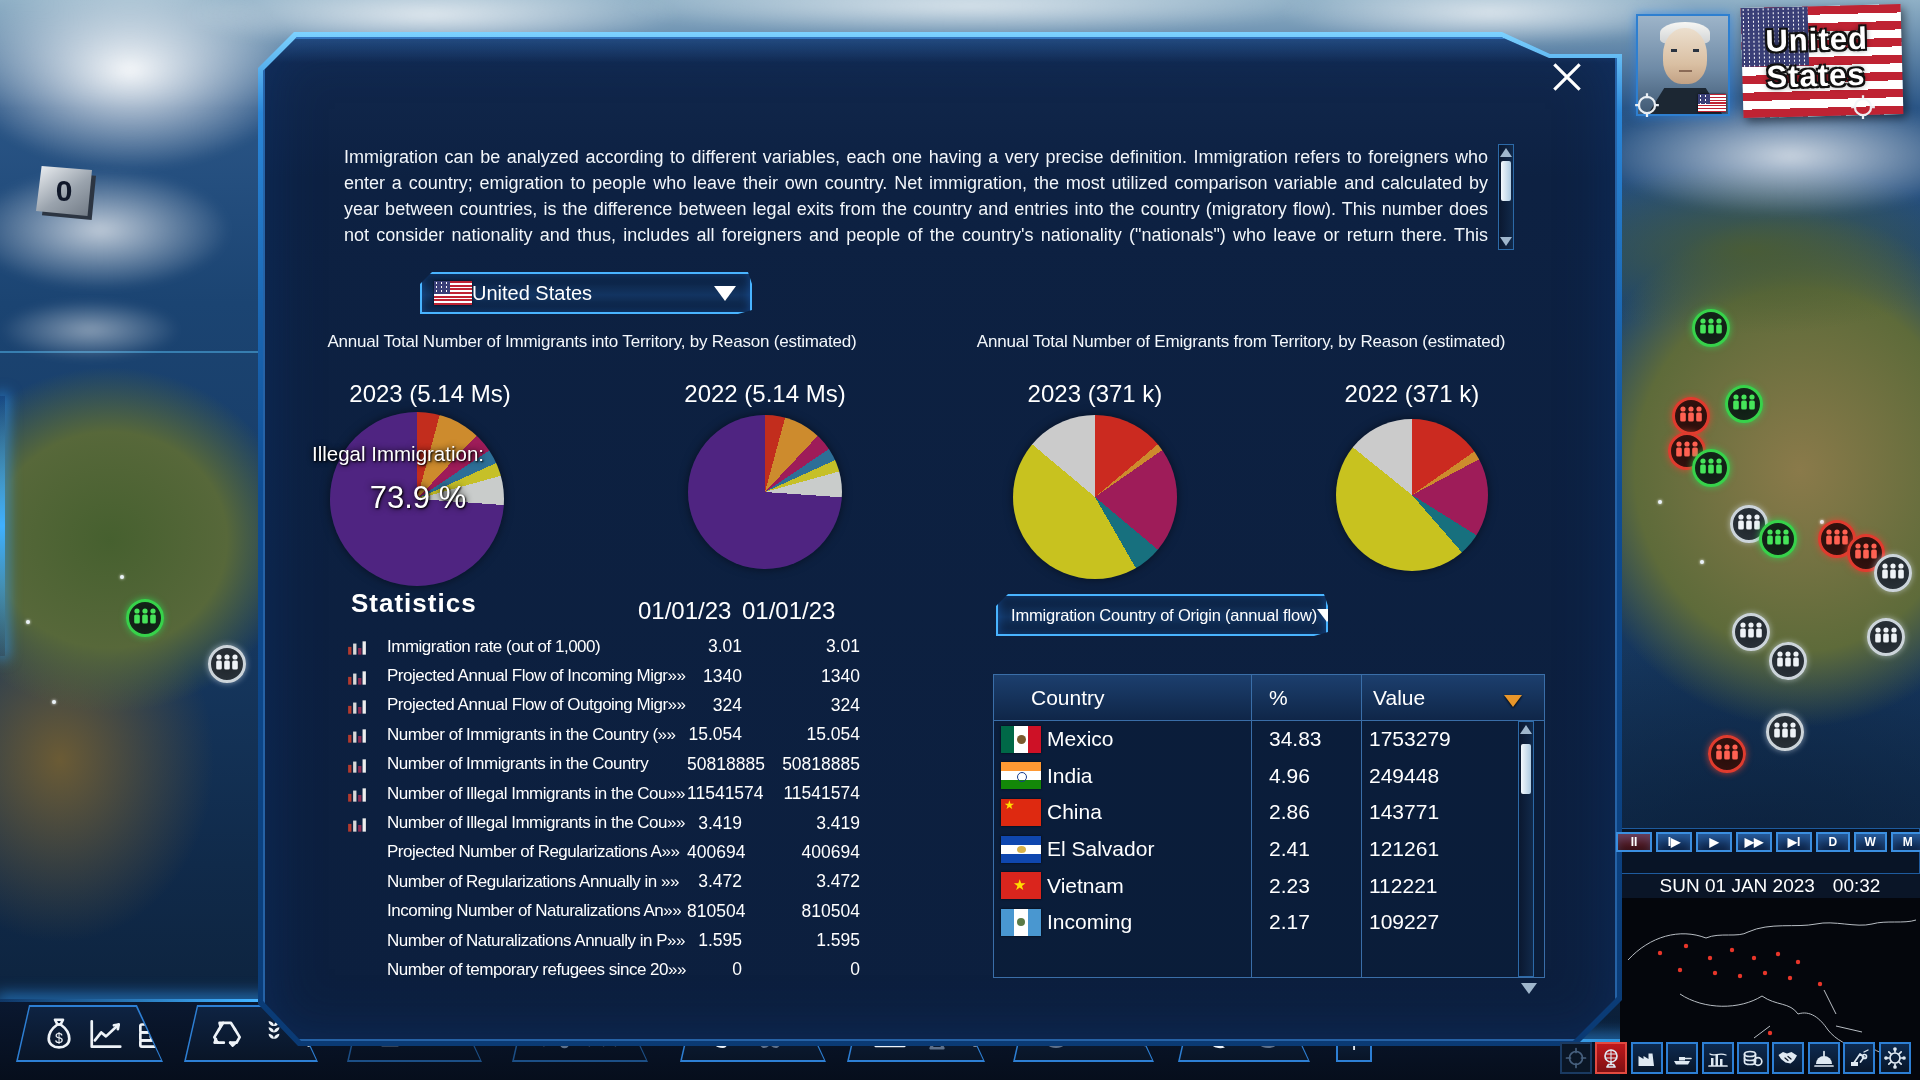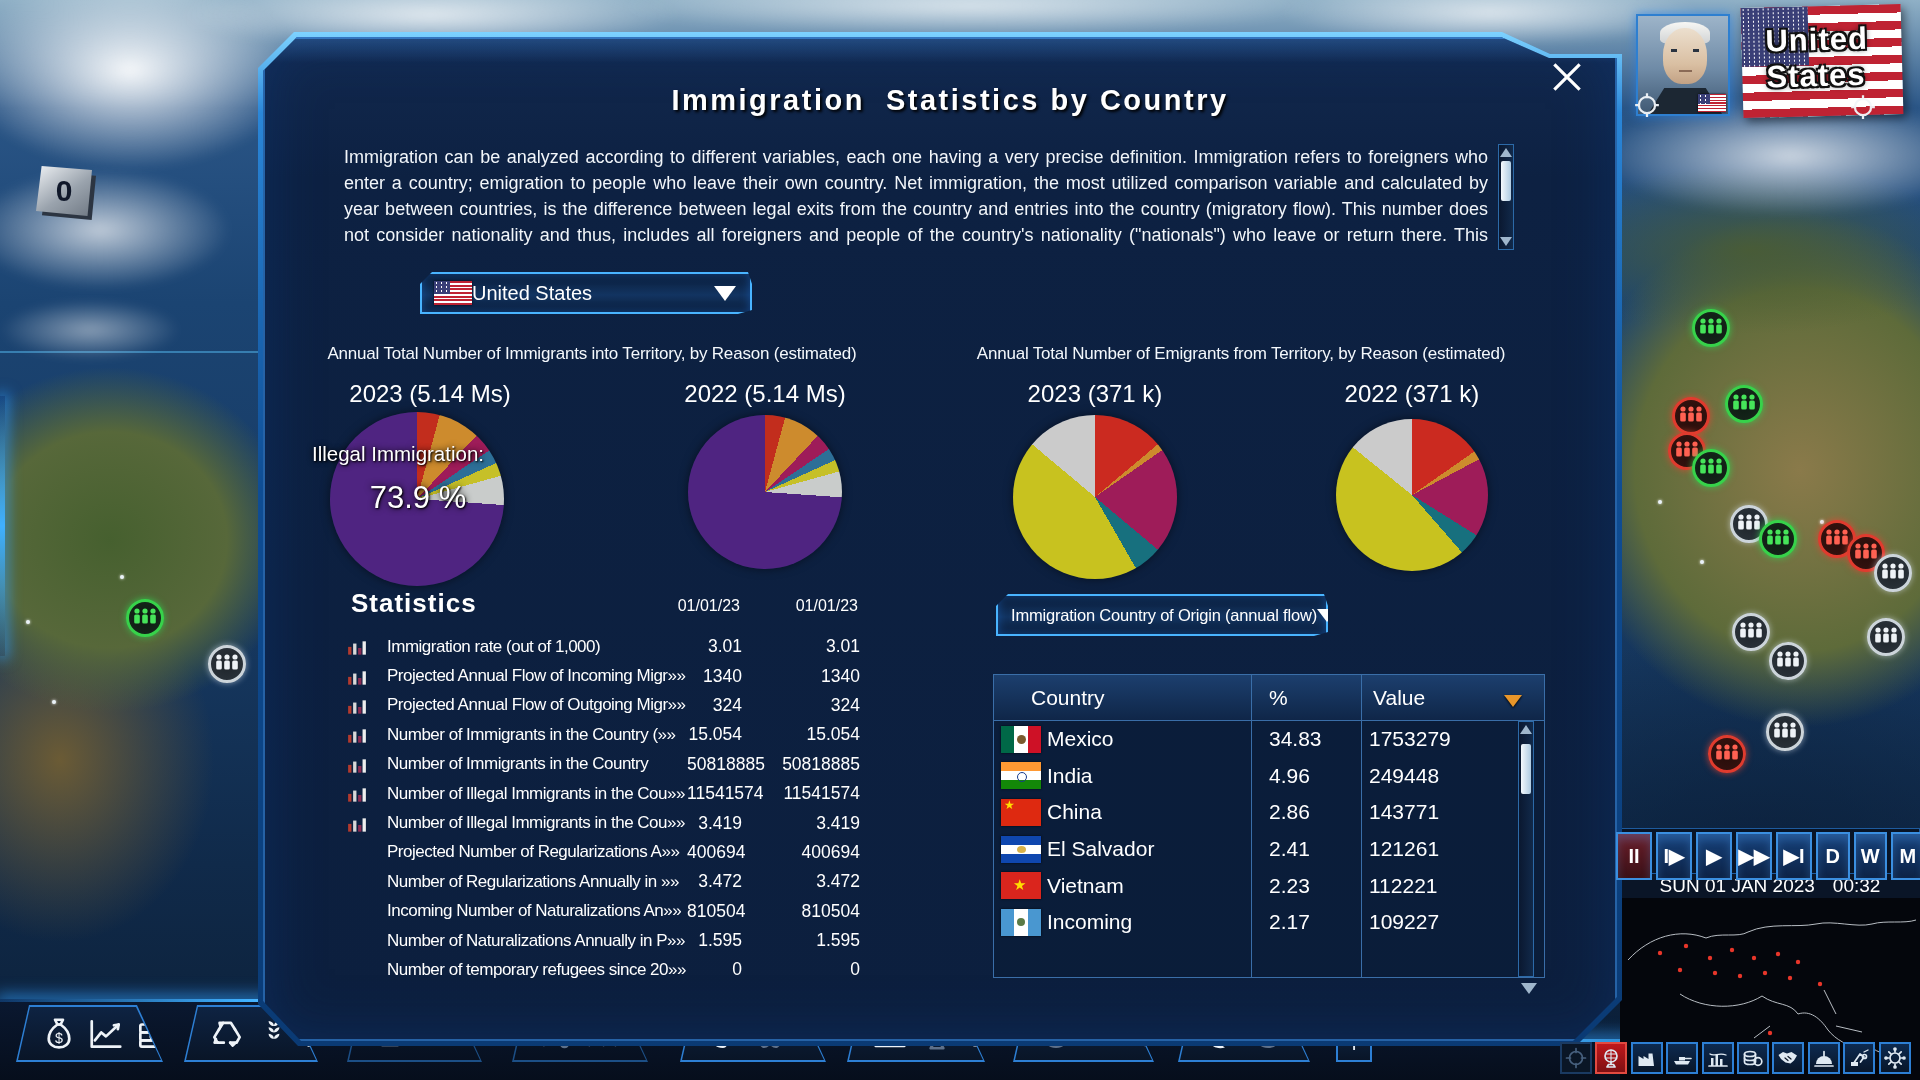--- a/index.html
+++ b/index.html
@@ -73,28 +73,28 @@
 .flag-ph::before{content:'';position:absolute;left:0;top:0;width:100%;height:100%;background:#fff;clip-path:polygon(0 0,55% 50%,0 100%)}
 .flag-cn{background:#de2910}
 .flag-cn::after{content:'★';position:absolute;left:3px;top:-1px;color:#ffde00;font-size:12px}
 .flag-sv{background:linear-gradient(180deg,#0f47af 0 33%,#fff 33% 67%,#0f47af 67%)}
 .flag-sv::after{content:'';position:absolute;left:50%;top:50%;width:9px;height:7px;margin:-3px 0 0 -4px;border-radius:50%;background:#d9b24a}
 .flag-vn{background:#da251d}
 .flag-vn::after{content:'★';position:absolute;left:50%;top:50%;margin:-10px 0 0 -8px;color:#ffde00;font-size:15px}
 .flag-gt{background:linear-gradient(90deg,#4997d0 0 33%,#fff 33% 67%,#4997d0 67%)}
 .flag-gt::after{content:'';position:absolute;left:50%;top:50%;width:8px;height:8px;margin:-4px 0 0 -4px;border-radius:50%;background:#5a7a46}
 
-.sechdr{position:absolute;top:312px;text-align:center;font-size:17px;letter-spacing:-.2px;color:#f4f8fc}
+.sechdr{position:absolute;top:300px;text-align:center;font-size:17px;letter-spacing:-.2px;color:#f4f8fc}
 .plabel{position:absolute;top:348px;width:200px;text-align:center;font-size:24px}
 .pie{position:absolute;border-radius:50%;box-shadow:0 0 10px rgba(0,0,0,.5)}
 .ill-label{position:absolute;left:20px;top:410px;width:240px;text-align:center;font-size:20.5px;z-index:8;text-shadow:0 0 6px #000,1px 1px 2px #000}
 .ill-value{position:absolute;left:60px;top:448px;width:200px;text-align:center;font-size:31px;z-index:8;text-shadow:0 0 7px #000,1px 1px 2px #000}
 
 .stats-title{position:absolute;left:93px;top:556px;font-size:26px;font-weight:bold;letter-spacing:1px}
-.stats-date{position:absolute;top:565px;font-size:16px;text-align:right}
+.stats-date{position:absolute;top:565px;font-size:24px;text-align:left}
 .sd1{left:380px;width:102px}.sd2{left:484px;width:116px}
 #stats-rows{position:absolute;left:87px;top:600px;width:515px}
 .srow{display:grid;grid-template-columns:42px 300px 55px 118px;height:29.4px;align-items:center;cursor:pointer}
 .srow .slabel{font-size:17px;letter-spacing:-.5px;white-space:nowrap;overflow:hidden}
 .srow .sval{font-size:17.5px;text-align:right;white-space:nowrap}
 .srow .sicon{width:20px;height:17px;margin-left:2px}
 
 
 .otable{position:absolute;left:735px;top:642px;width:552px;height:304px;border:1px solid #3a6ea8;background:rgba(10,26,50,.35)}
 .ohead{position:absolute;left:0;top:0;width:100%;height:46px;background:linear-gradient(180deg,#1c3f6e,#0f2648);border-bottom:1px solid #3a6ea8;display:flex;align-items:center;font-size:21px}
@@ -139,21 +139,21 @@
 .globeplane svg{width:34px;height:34px}
 #mapbtns{position:absolute;left:1560px;top:1042px;display:flex;gap:3.4px;z-index:6}
 .mapbtn{width:32px;height:32px;border:2px solid #2d7fd4;background:linear-gradient(180deg,#0d2a50,#081629);color:#dfe9f2;display:flex;align-items:center;justify-content:center;cursor:pointer}
 .mapbtn svg{width:24px;height:24px}
 .mapbtn.red{background:linear-gradient(180deg,#c0181c,#7e0f12);border-color:#e24a40}
 .mapbtn.dim{border-color:#1a3a62;color:#47607e;background:#0a1626}
 
 
 .playwrap{position:absolute;left:1612px;top:828px;width:308px;height:46px;background:#081426;border:1px solid #1e5b9e;z-index:4}
 #playbar{position:absolute;left:1616px;top:832px;display:flex;gap:4px;z-index:5}
-.tb{height:48px;border:2px solid #3b8fe0;background:linear-gradient(180deg,#16417a,#0d2346);color:#fff;display:flex;align-items:center;justify-content:center;font-size:20px;font-weight:bold;cursor:pointer;box-shadow:inset 0 6px 8px rgba(90,170,255,.25)}
+.tb{height:20px;border:2px solid #3b8fe0;background:linear-gradient(180deg,#16417a,#0d2346);color:#fff;display:flex;align-items:center;justify-content:center;font-size:12px;font-weight:bold;cursor:pointer;box-shadow:inset 0 6px 8px rgba(90,170,255,.25)}
 .tb.w36{width:36px}.tb.w33{width:33.5px}
 .tb.active{background:linear-gradient(180deg,#6b1f2a,#3a1016);border-color:#3b8fe0}
 .dateband{position:absolute;left:1620px;top:874px;width:300px;height:24px;background:#0a1527;z-index:4;display:flex;align-items:center;justify-content:center;gap:18px;font-size:19px}
 .minimap{position:absolute;left:1620px;top:898px;width:300px;height:182px;background:#04060c;z-index:4}
 </style>
 </head>
 <body>
 
 <div class="root">
   <div id="bg"></div>
@@ -355,21 +355,20 @@
             <circle cx="21" cy="4" r="2.6"></circle>
             <rect x="18.2" y="7.5" width="5.6" height="9" rx="1.6"></rect>
           </svg></span>
       </div>
     </div>
 
   <div class="dialog-outer">
     <div class="dialog-inner"></div>
   </div>
   <div class="dc">
-    <div class="dtitle">Immigration  Statistics by Country</div>
     <div class="close">
       <svg viewBox="0 0 24 24" fill="none" stroke="#fff" stroke-width="2">
           <path d="M4 4l16 16M20 4L4 20"></path>
         </svg>
     </div>
 
     <div class="intro">Immigration can be analyzed according to different variables, each one having a very precise definition. Immigration refers to foreigners who enter a country; emigration to people who leave their own country. Net immigration, the most utilized comparison variable and calculated by year between countries, is the difference between legal exits from the country and entries into the country (migratory flow). This number does not consider nationality and thus, includes all foreigners and people of the country's nationality ("nationals") who leave or return there. This number is</div>
     <div class="sbar introbar">
       <div class="up"></div>
       <div class="thumb"></div>

